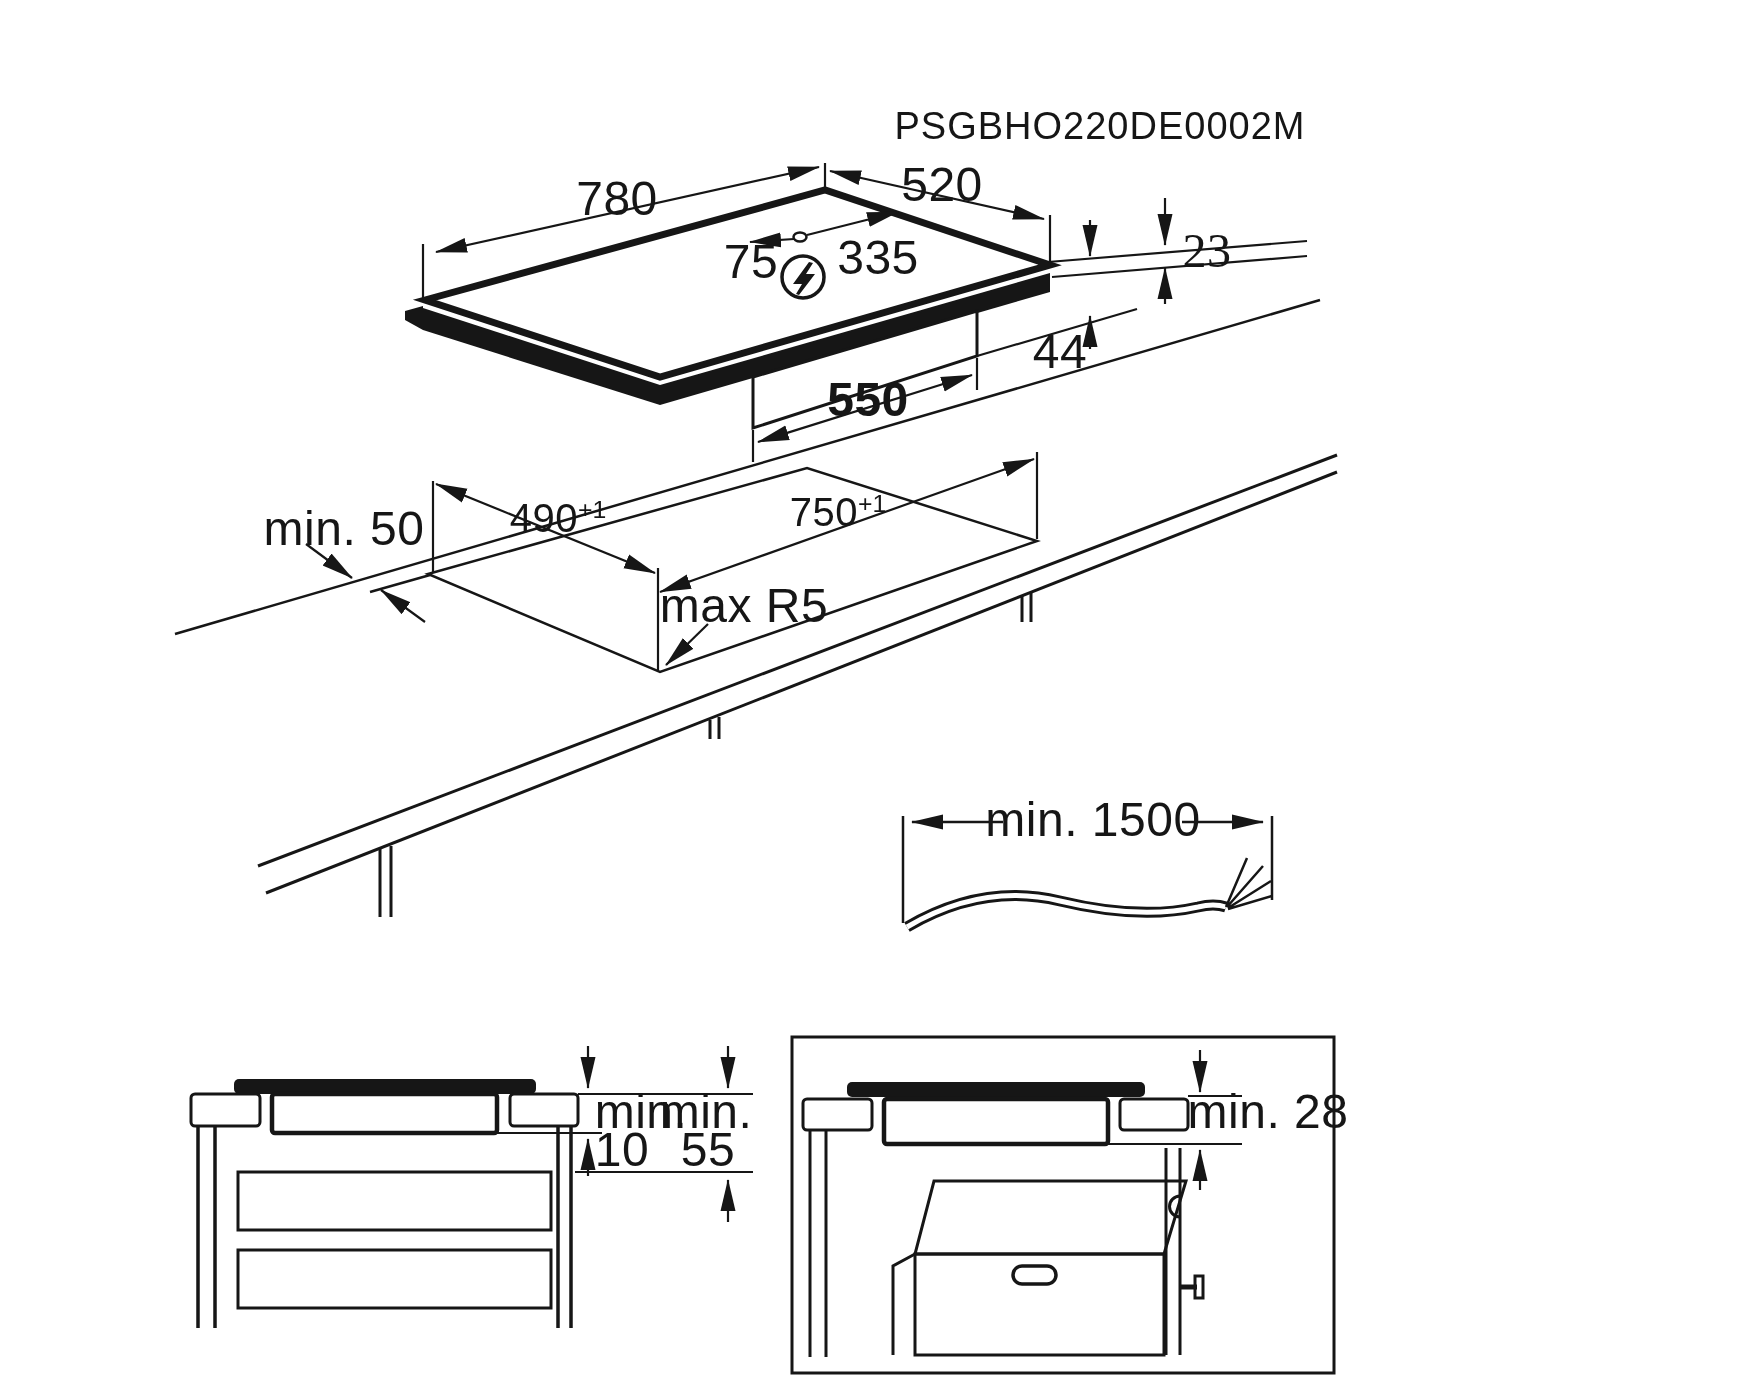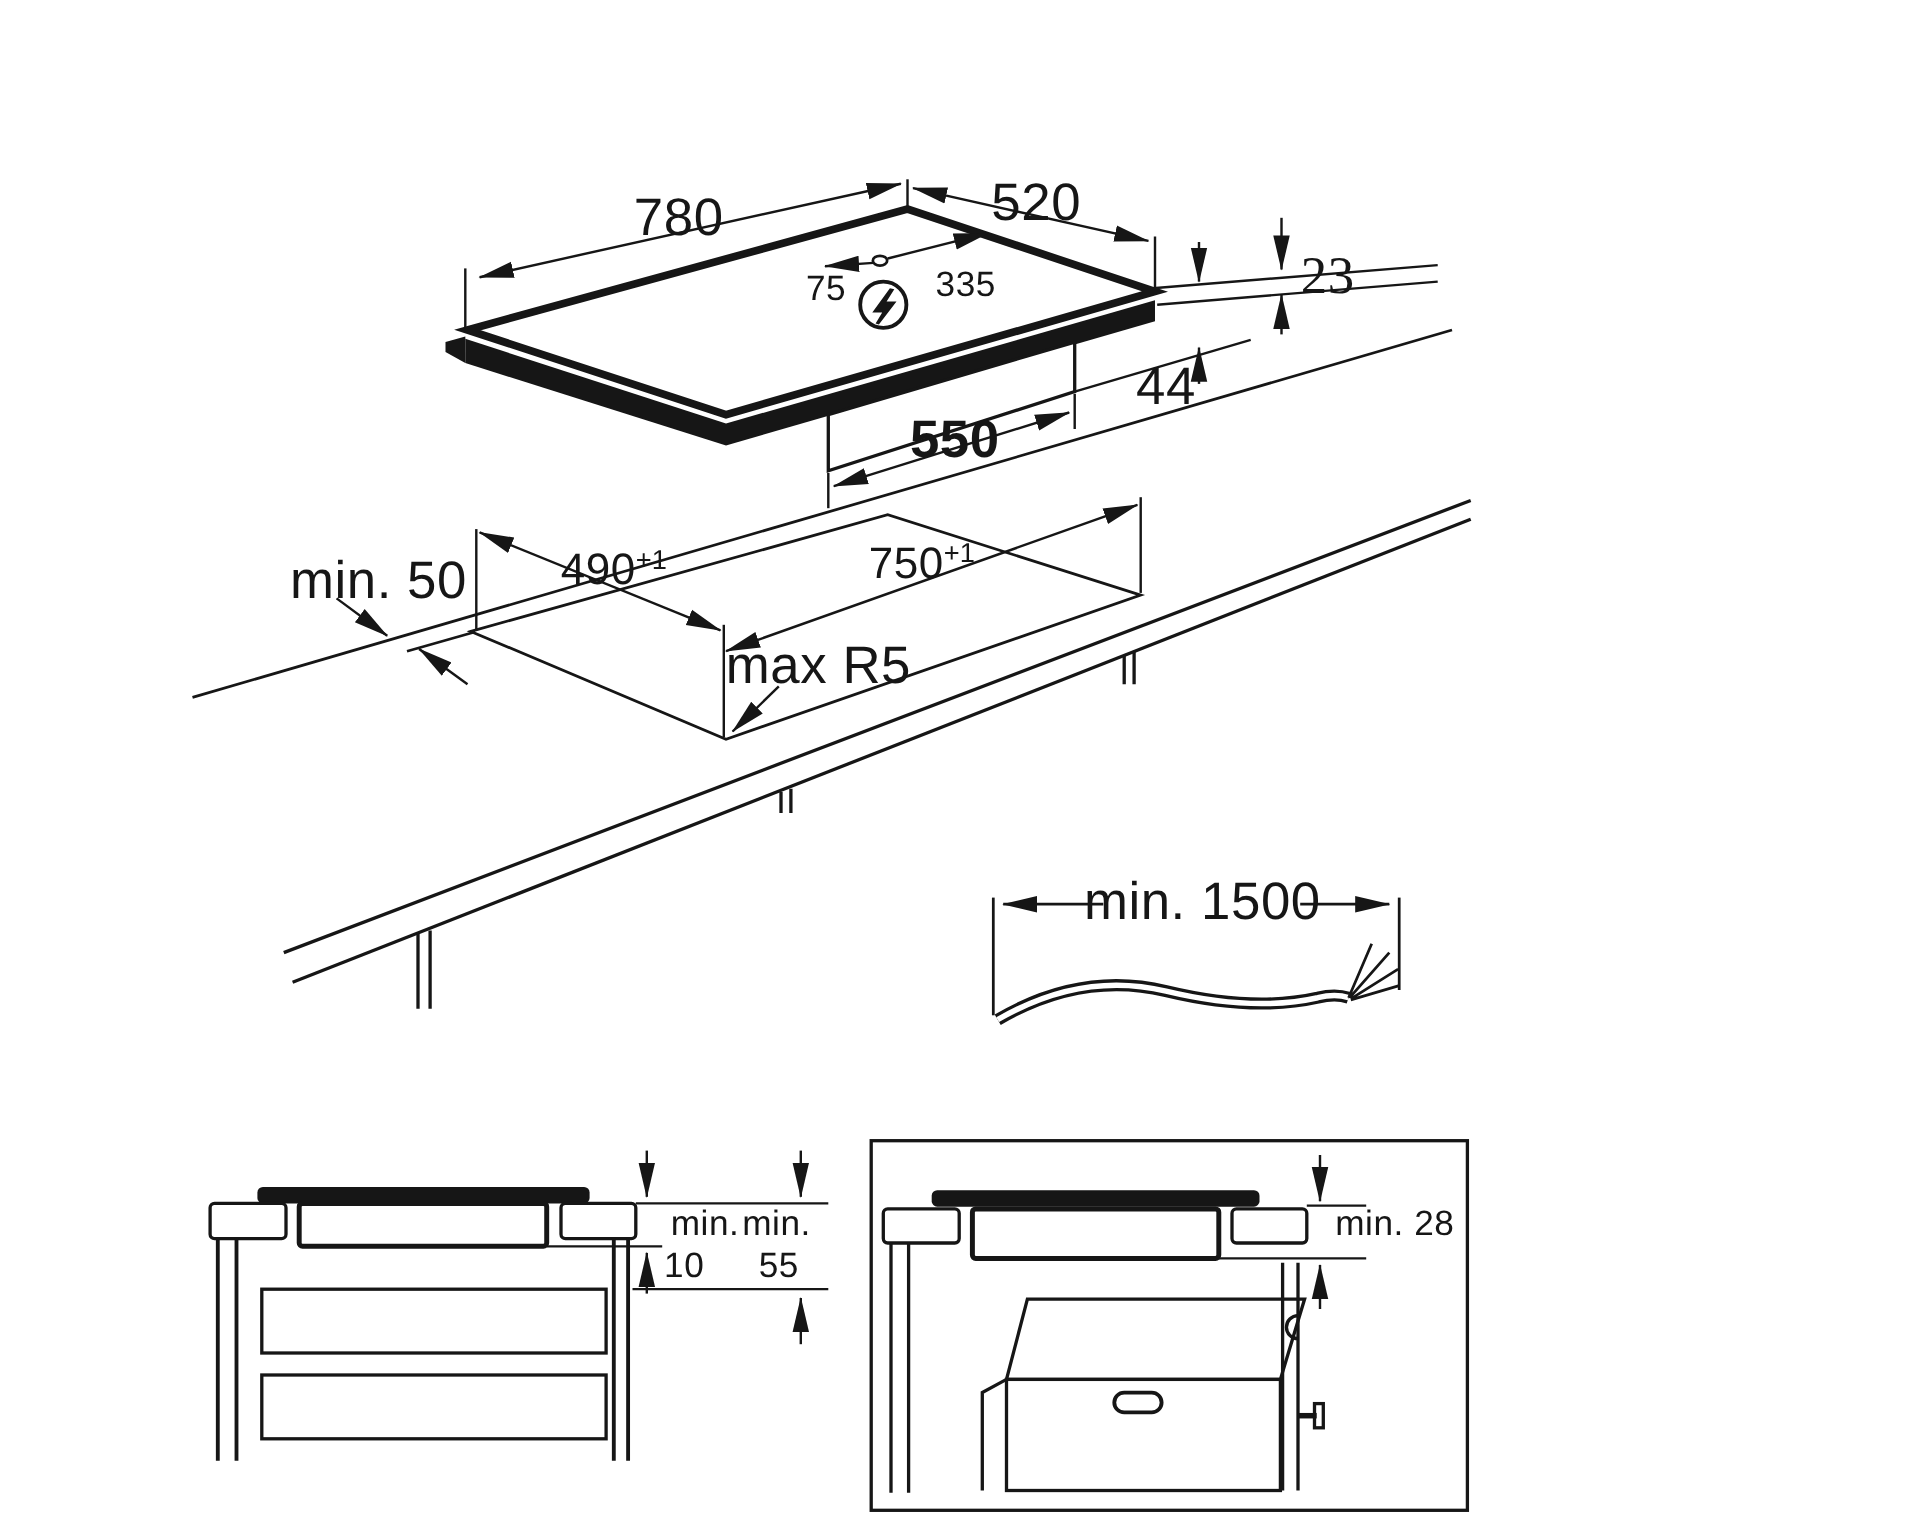--- a/index.html
+++ b/index.html
@@ -1,21 +1,21 @@
 <!DOCTYPE html>
 <html><head>
 <meta charset="utf-8">
 <style>
   html,body{margin:0;padding:0;background:#fff;}
   .stage{position:relative;width:1756px;height:1400px;background:#ffffff;overflow:hidden;
          font-family:"Liberation Sans", sans-serif;color:#111;}
   .stage svg{position:absolute;left:0;top:0;}
   .lbl{position:absolute;transform:translate(-50%,-50%);font-size:48px;line-height:1;
        color:#161616;white-space:nowrap;letter-spacing:.5px;}
-  .lbl.small{font-size:32px;}
+  .lbl.small{font-size:48px;}
   .lbl.big{font-size:40px;}
   .sup{font-size:62%;vertical-align:super;letter-spacing:0;}
   .title{font-size:38px;letter-spacing:1px;}
 </style>
 </head>
 <body>
 
 <div class="stage">
 
   <svg width="1756" height="1400" viewBox="0 0 1756 1400">
@@ -136,20 +136,21 @@
       <path d="M1180,1287 L1197,1287" stroke-width="5"></path>
       <rect x="1195" y="1276" width="8" height="22" stroke-width="3"></rect>
 
       <path d="M1188,1096 L1242,1096" stroke-width="2"></path>
       <path d="M1108,1144 L1242,1144" stroke-width="2"></path>
       <path d="M1200,1050 L1200,1092" stroke-width="2.2" marker-end="url(#ah)"></path>
       <path d="M1200,1190 L1200,1150" stroke-width="2.2" marker-end="url(#ah)"></path>
     </g>
   </svg>
 
+  <div class="lbl title" style="left:1100px;top:126px;">PSGBHO220DE0002M</div>
 
   <div class="lbl" style="left:617px;top:199px;">780</div>
   <div class="lbl" style="left:942px;top:185px;">520</div>
   <div class="lbl small" style="left:751px;top:262px;">75</div>
   <div class="lbl small" style="left:878px;top:258px;">335</div>
   <div class="lbl" style="left:1207px;top:251px;font-family:Liberation Serif, serif;">23</div>
   <div class="lbl" style="left:1060px;top:352px;">44</div>
   <div class="lbl" style="left:868px;top:400px;font-weight:bold;">550</div>
 
   <div class="lbl" style="left:344px;top:529px;text-align:center;">min. 50</div>

